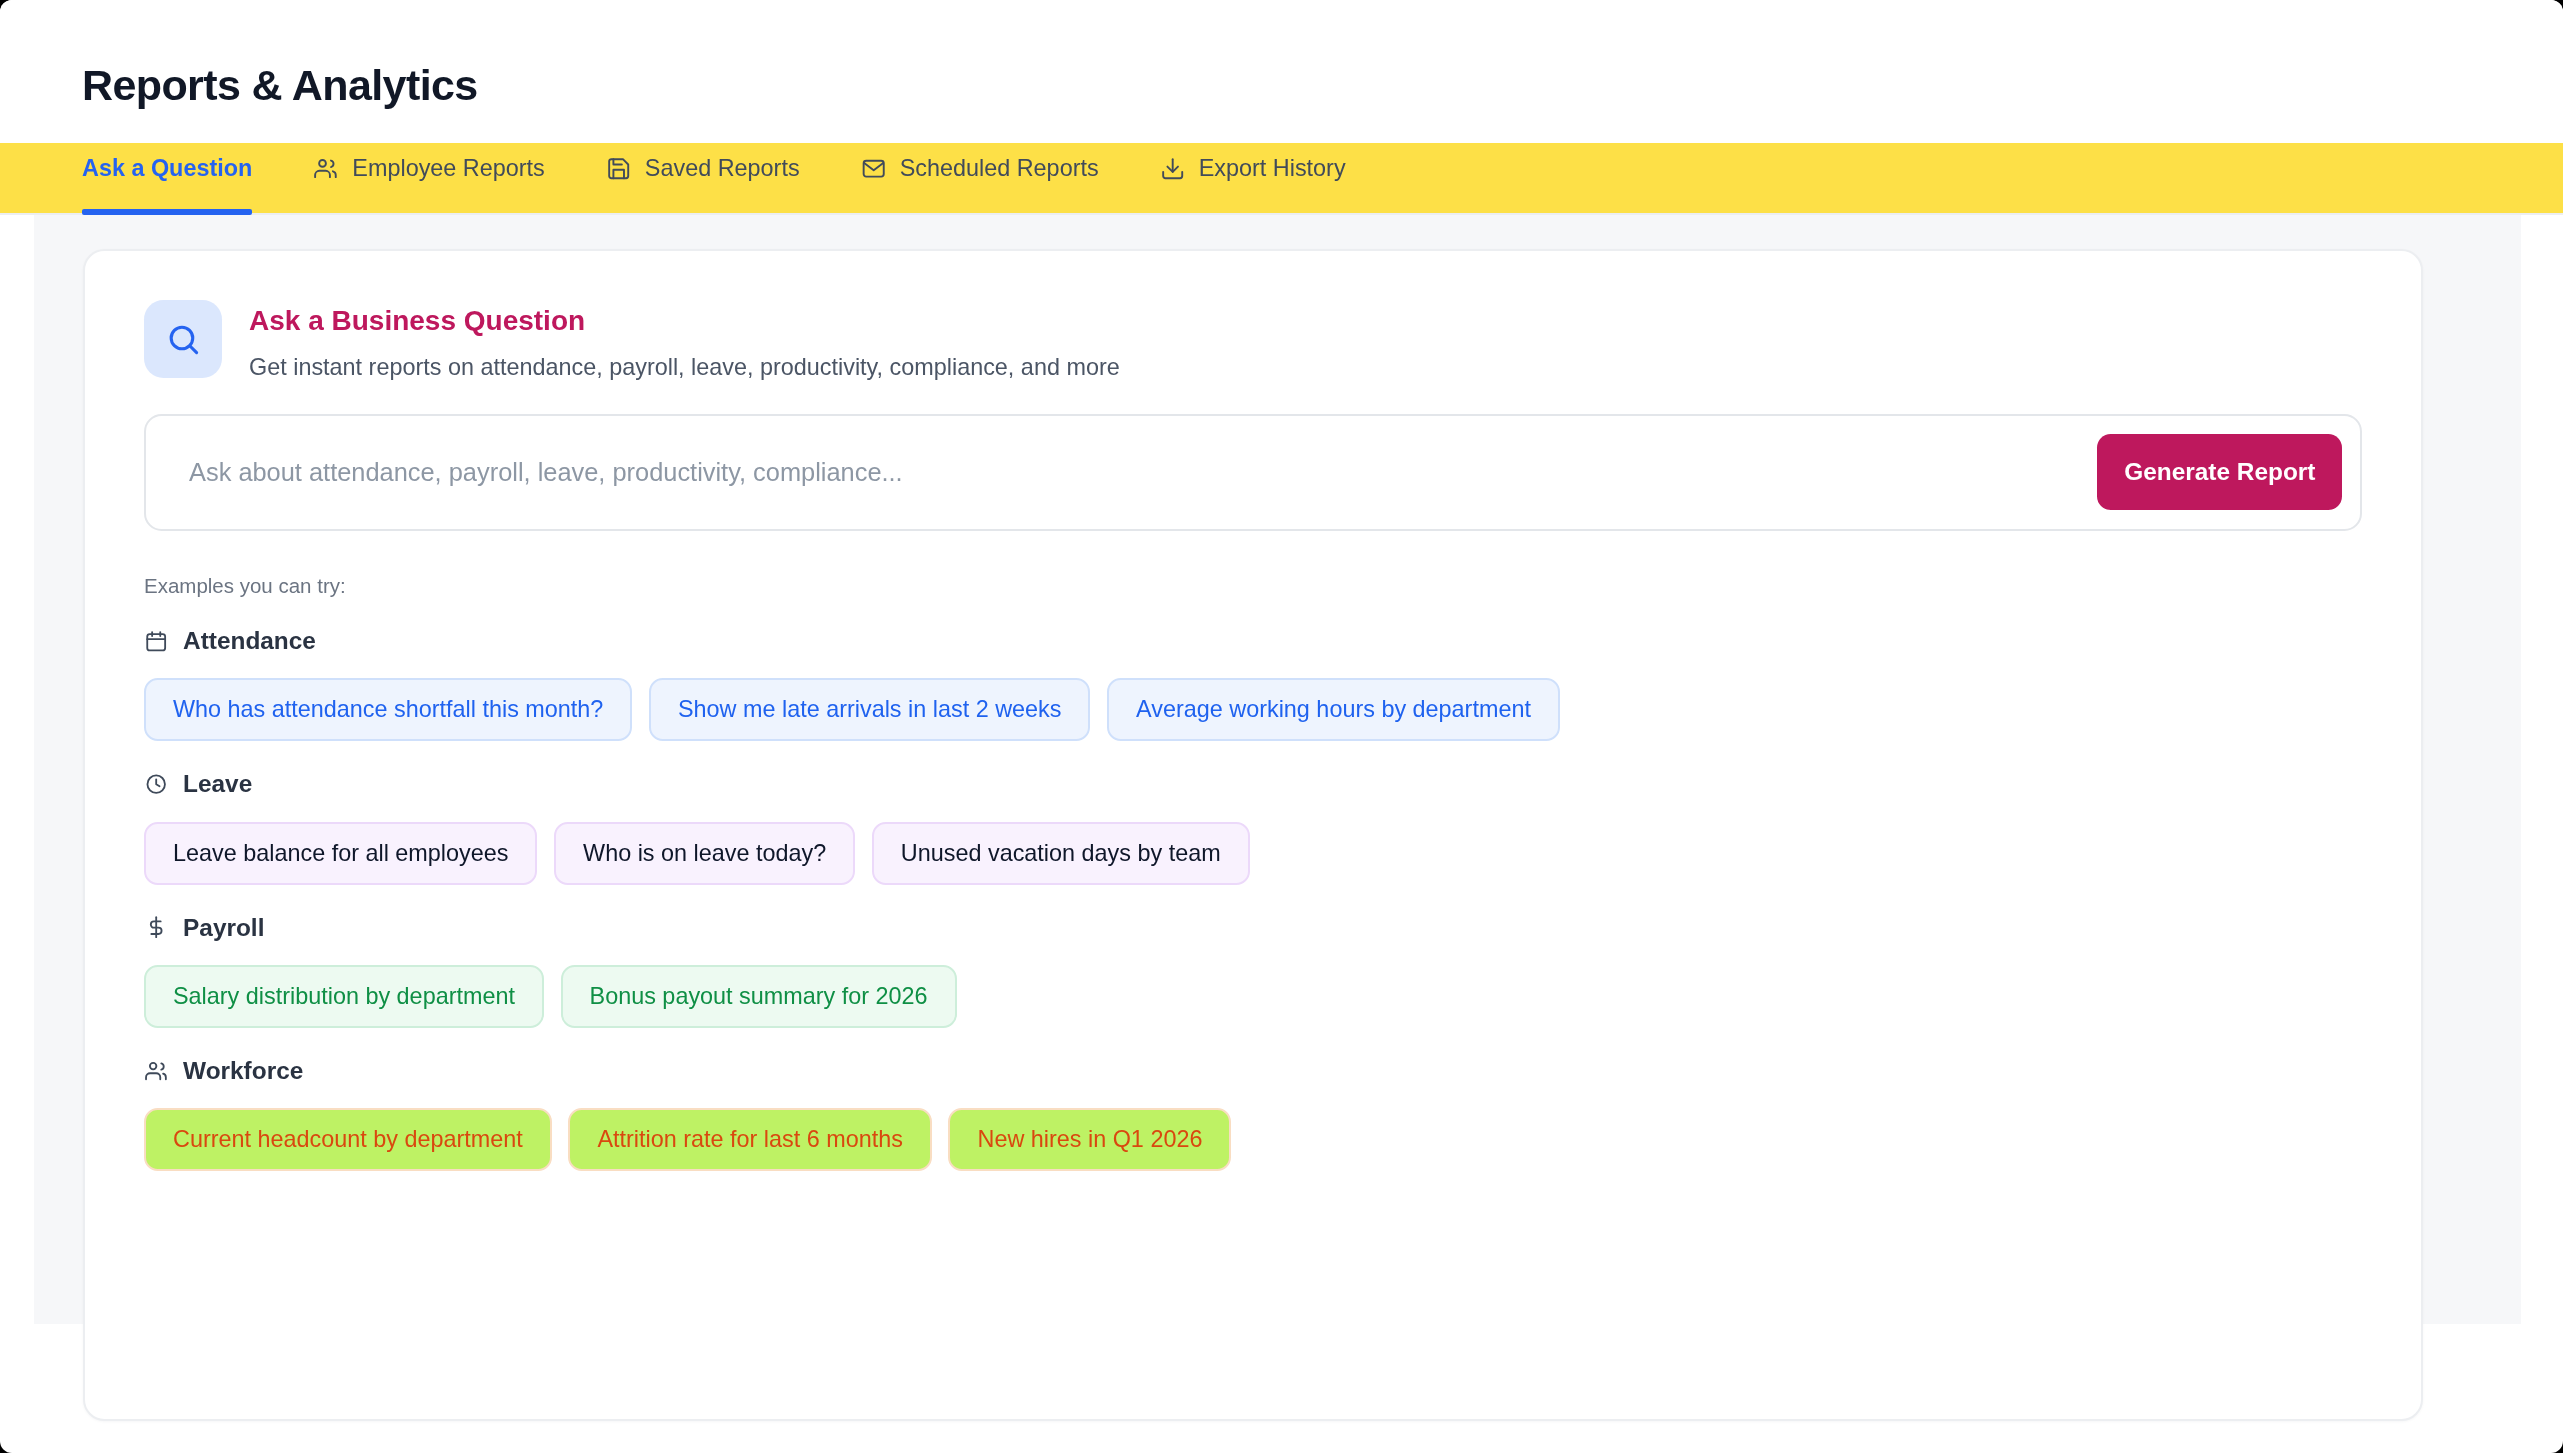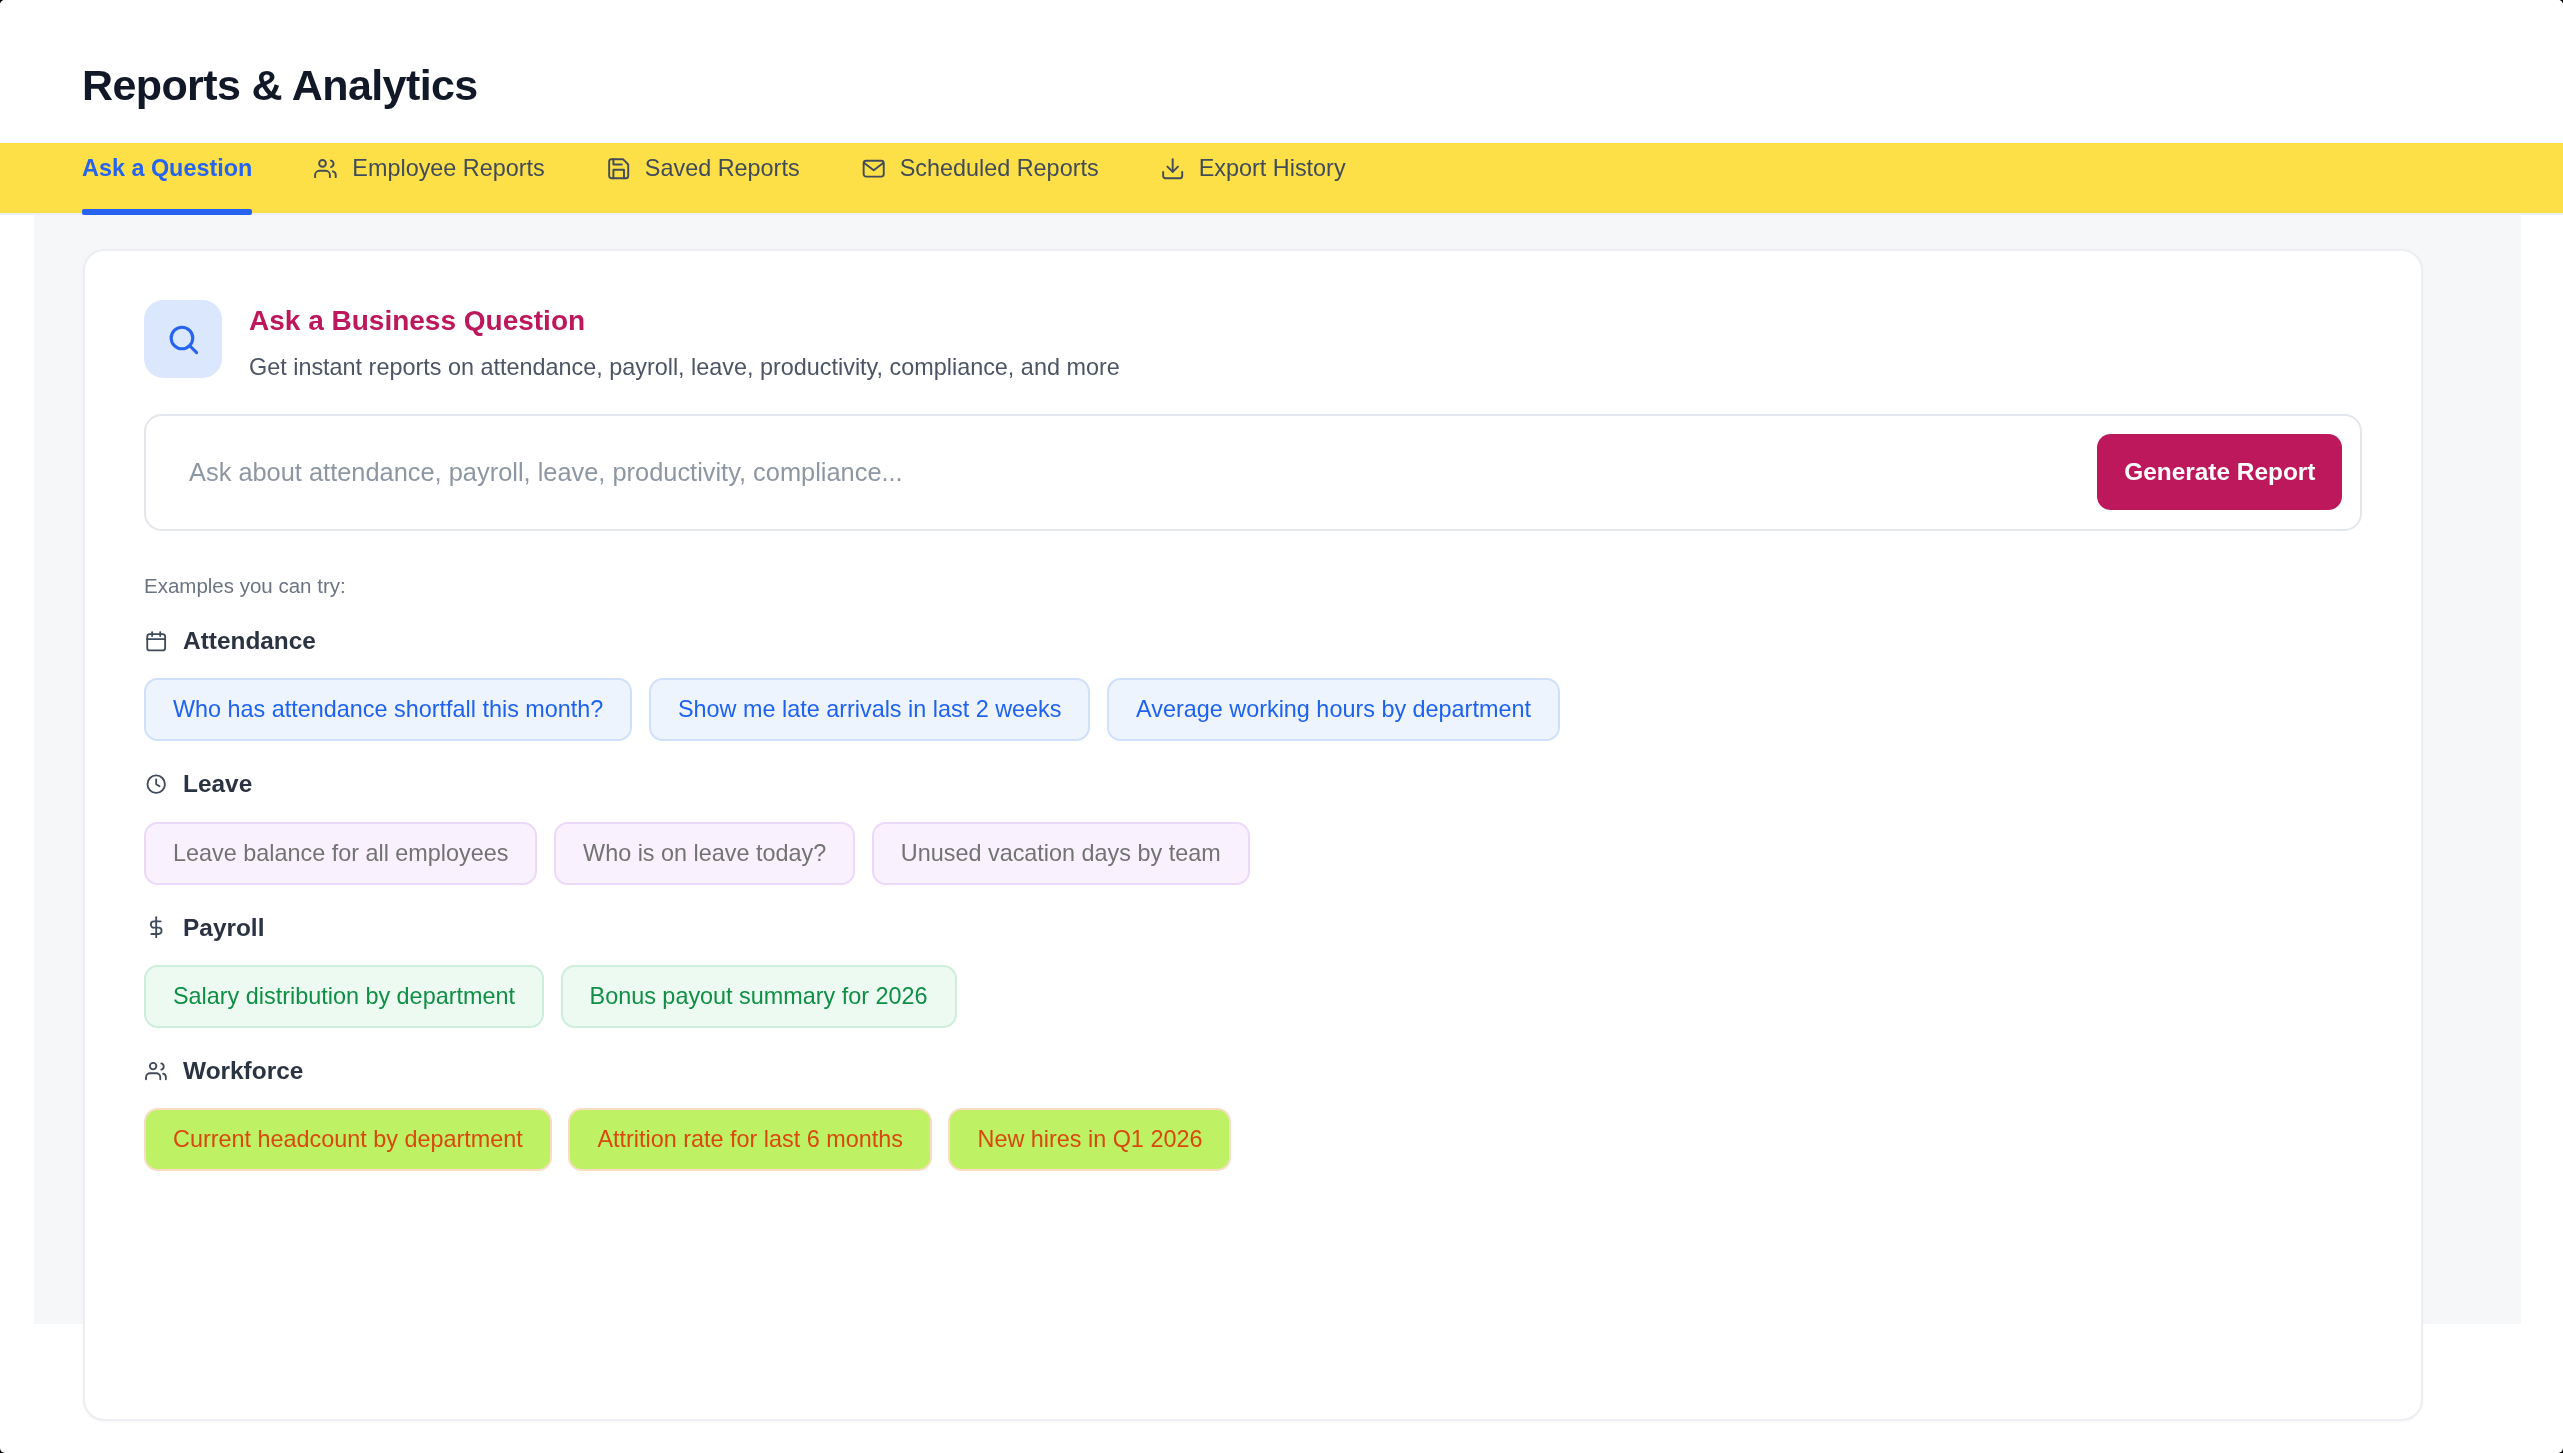--- a/index.html
+++ b/index.html
@@ -11,21 +11,21 @@
     font-family: "Liberation Sans", sans-serif;
     overflow: hidden;
   }
 
   #app-window {
     position: absolute;
     left: 0; top: 0;
     width: 2563px;
     height: 1453px;
     background: #ffffff;
-    border-radius: 5px;
+    border-radius: 12px;
     overflow: hidden;
   }
 
   
   #header {
     padding: 61px 0 0 82px;
     background: #ffffff;
   }
   #page-title {
     font-size: 43px;
@@ -188,21 +188,21 @@
     display: inline-flex;
     align-items: center;
     padding: 0 27px;
     border-radius: 13.7px;
     font-size: 23.4px;
     border: 2px solid;
     cursor: pointer;
     white-space: nowrap;
   }
   .chip.blue   { background:#eef4fe; border-color:#cfe0fb; color:#1f62ef; }
-  .chip.purple { background:#f9f2fe; border-color:#ecd9fa; color:#737373; }
+  .chip.purple { background:#f9f2fe; border-color:#ecd9fa; color:#0f172a; }
   .chip.green  { background:#edfaf1; border-color:#cdeeda; color:#0f8f45; }
   .chip.orange { background:#bef264; border-color:#f9ddc2; color:#d9480f; }
 </style>
 </head>
 <body>
 
 <div id="app-window">
 
   <div id="header">
     <div id="page-title">Reports &amp; Analytics</div>

